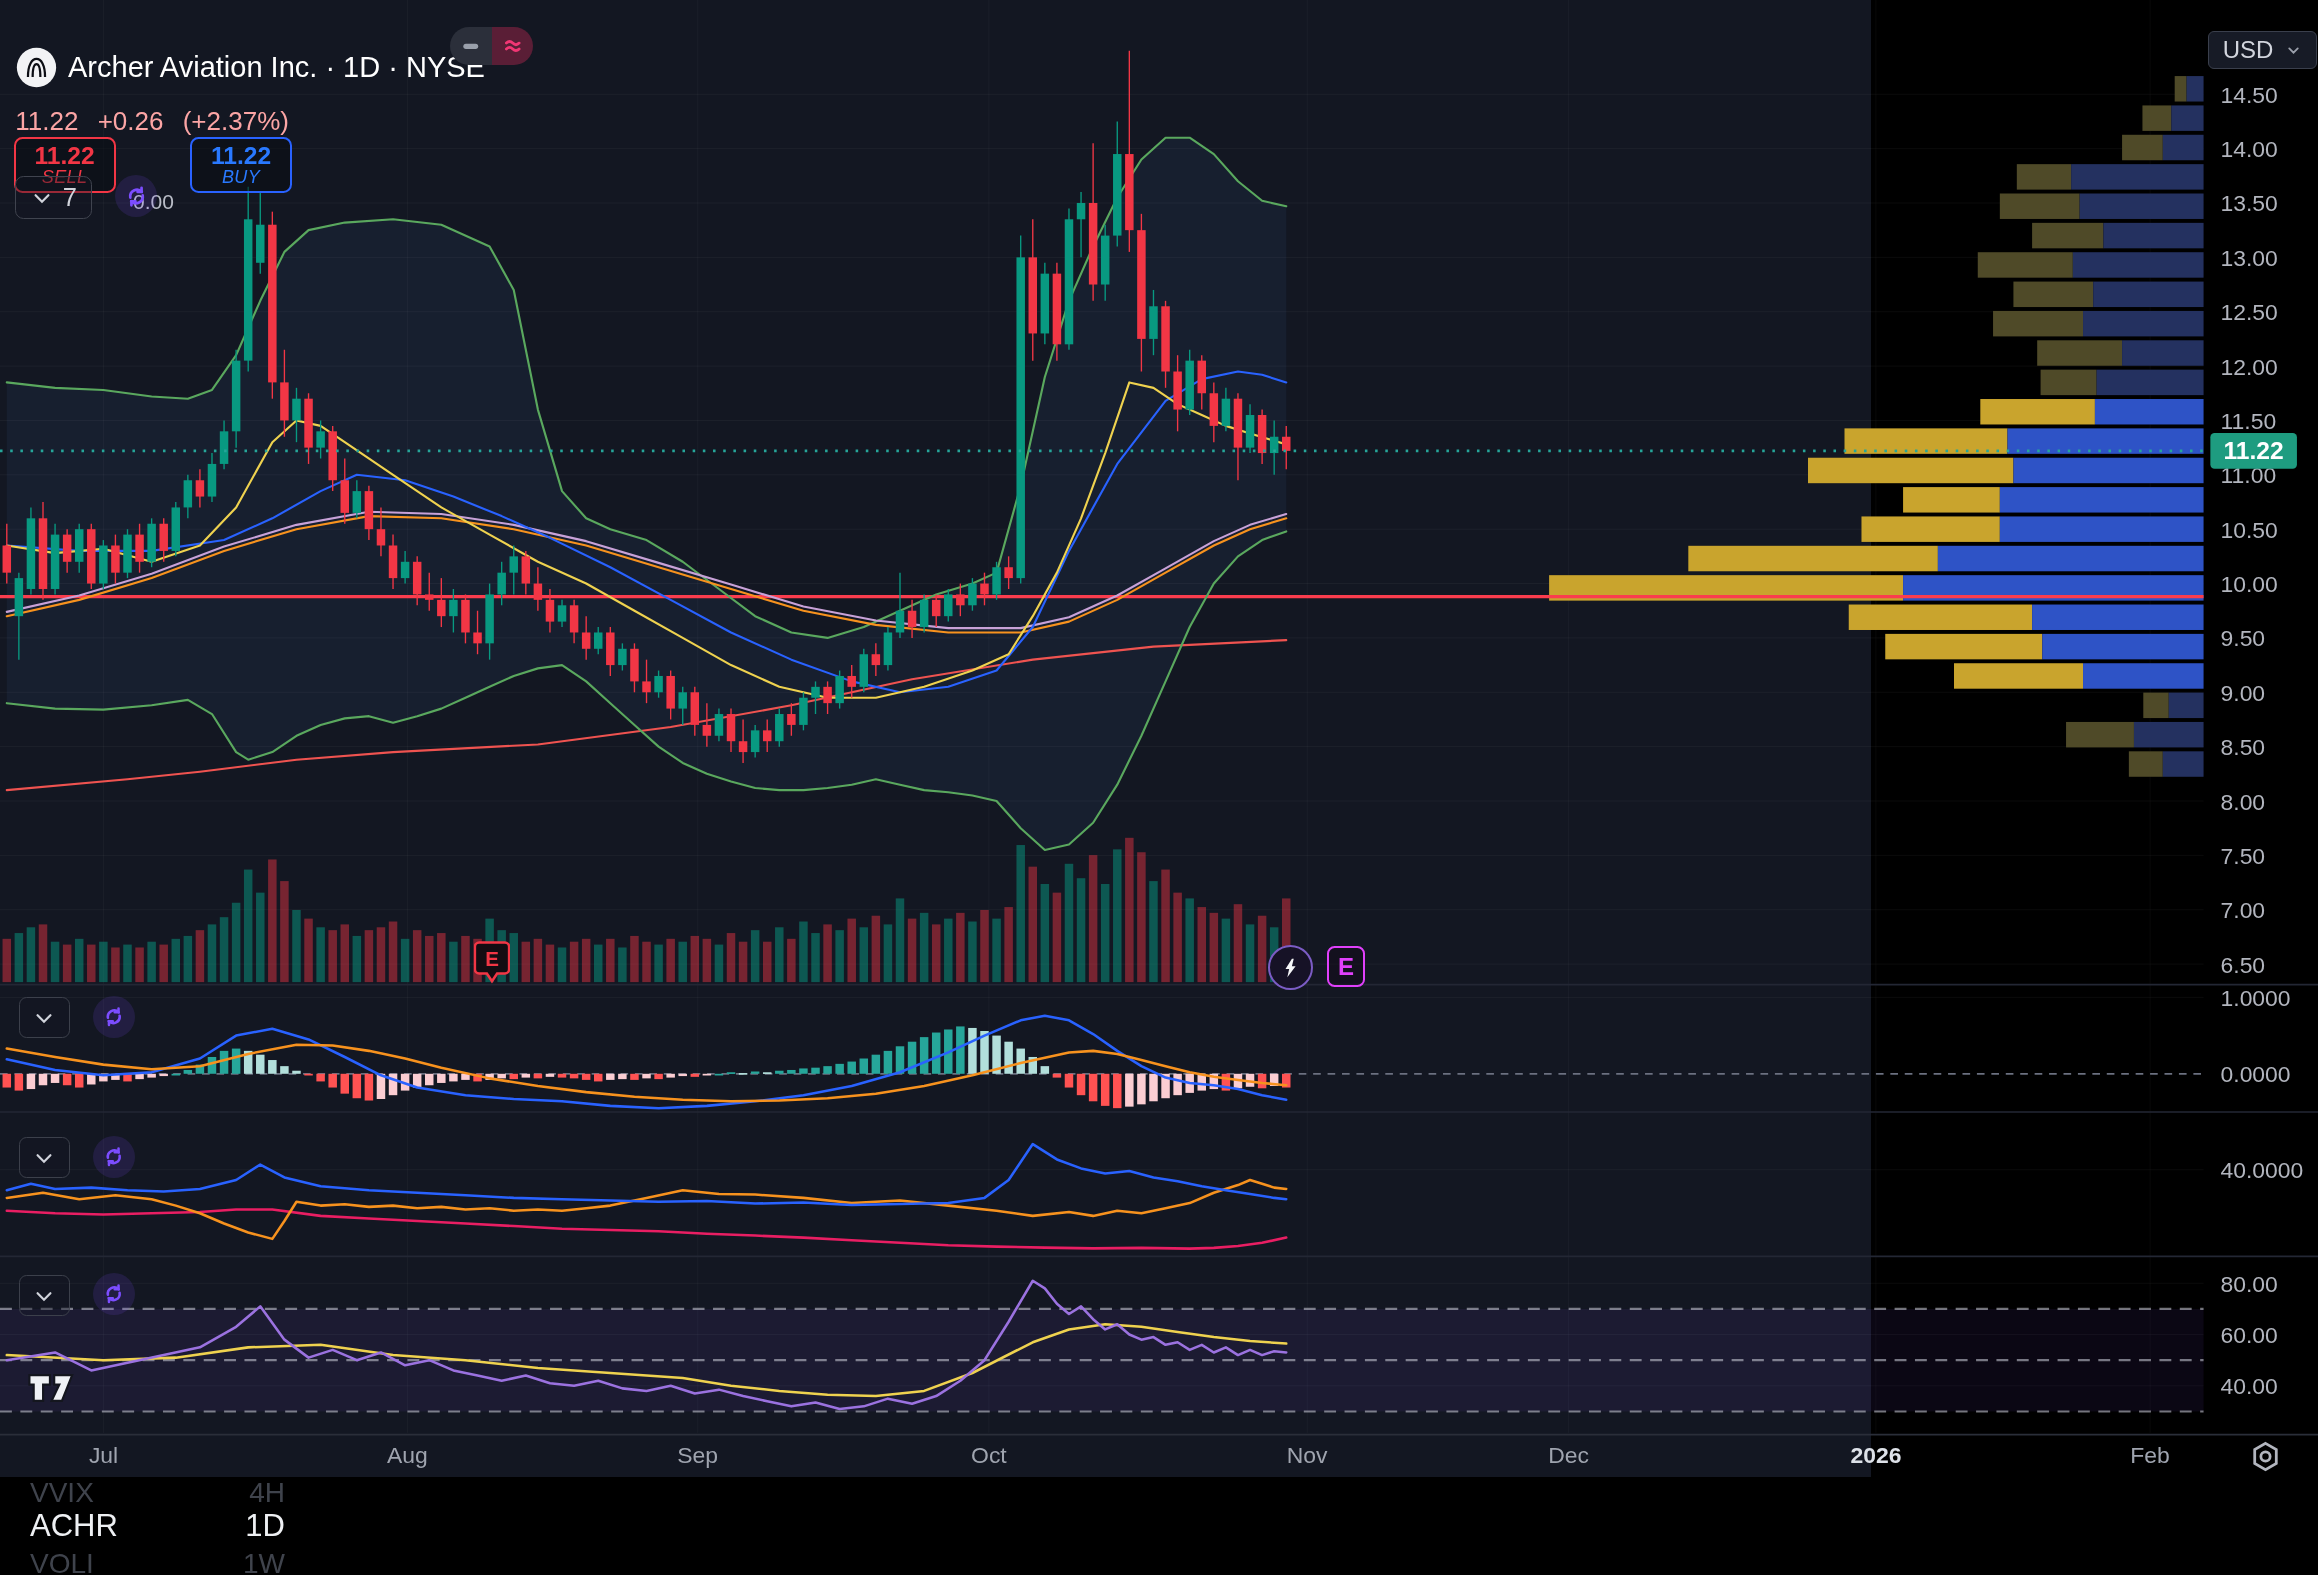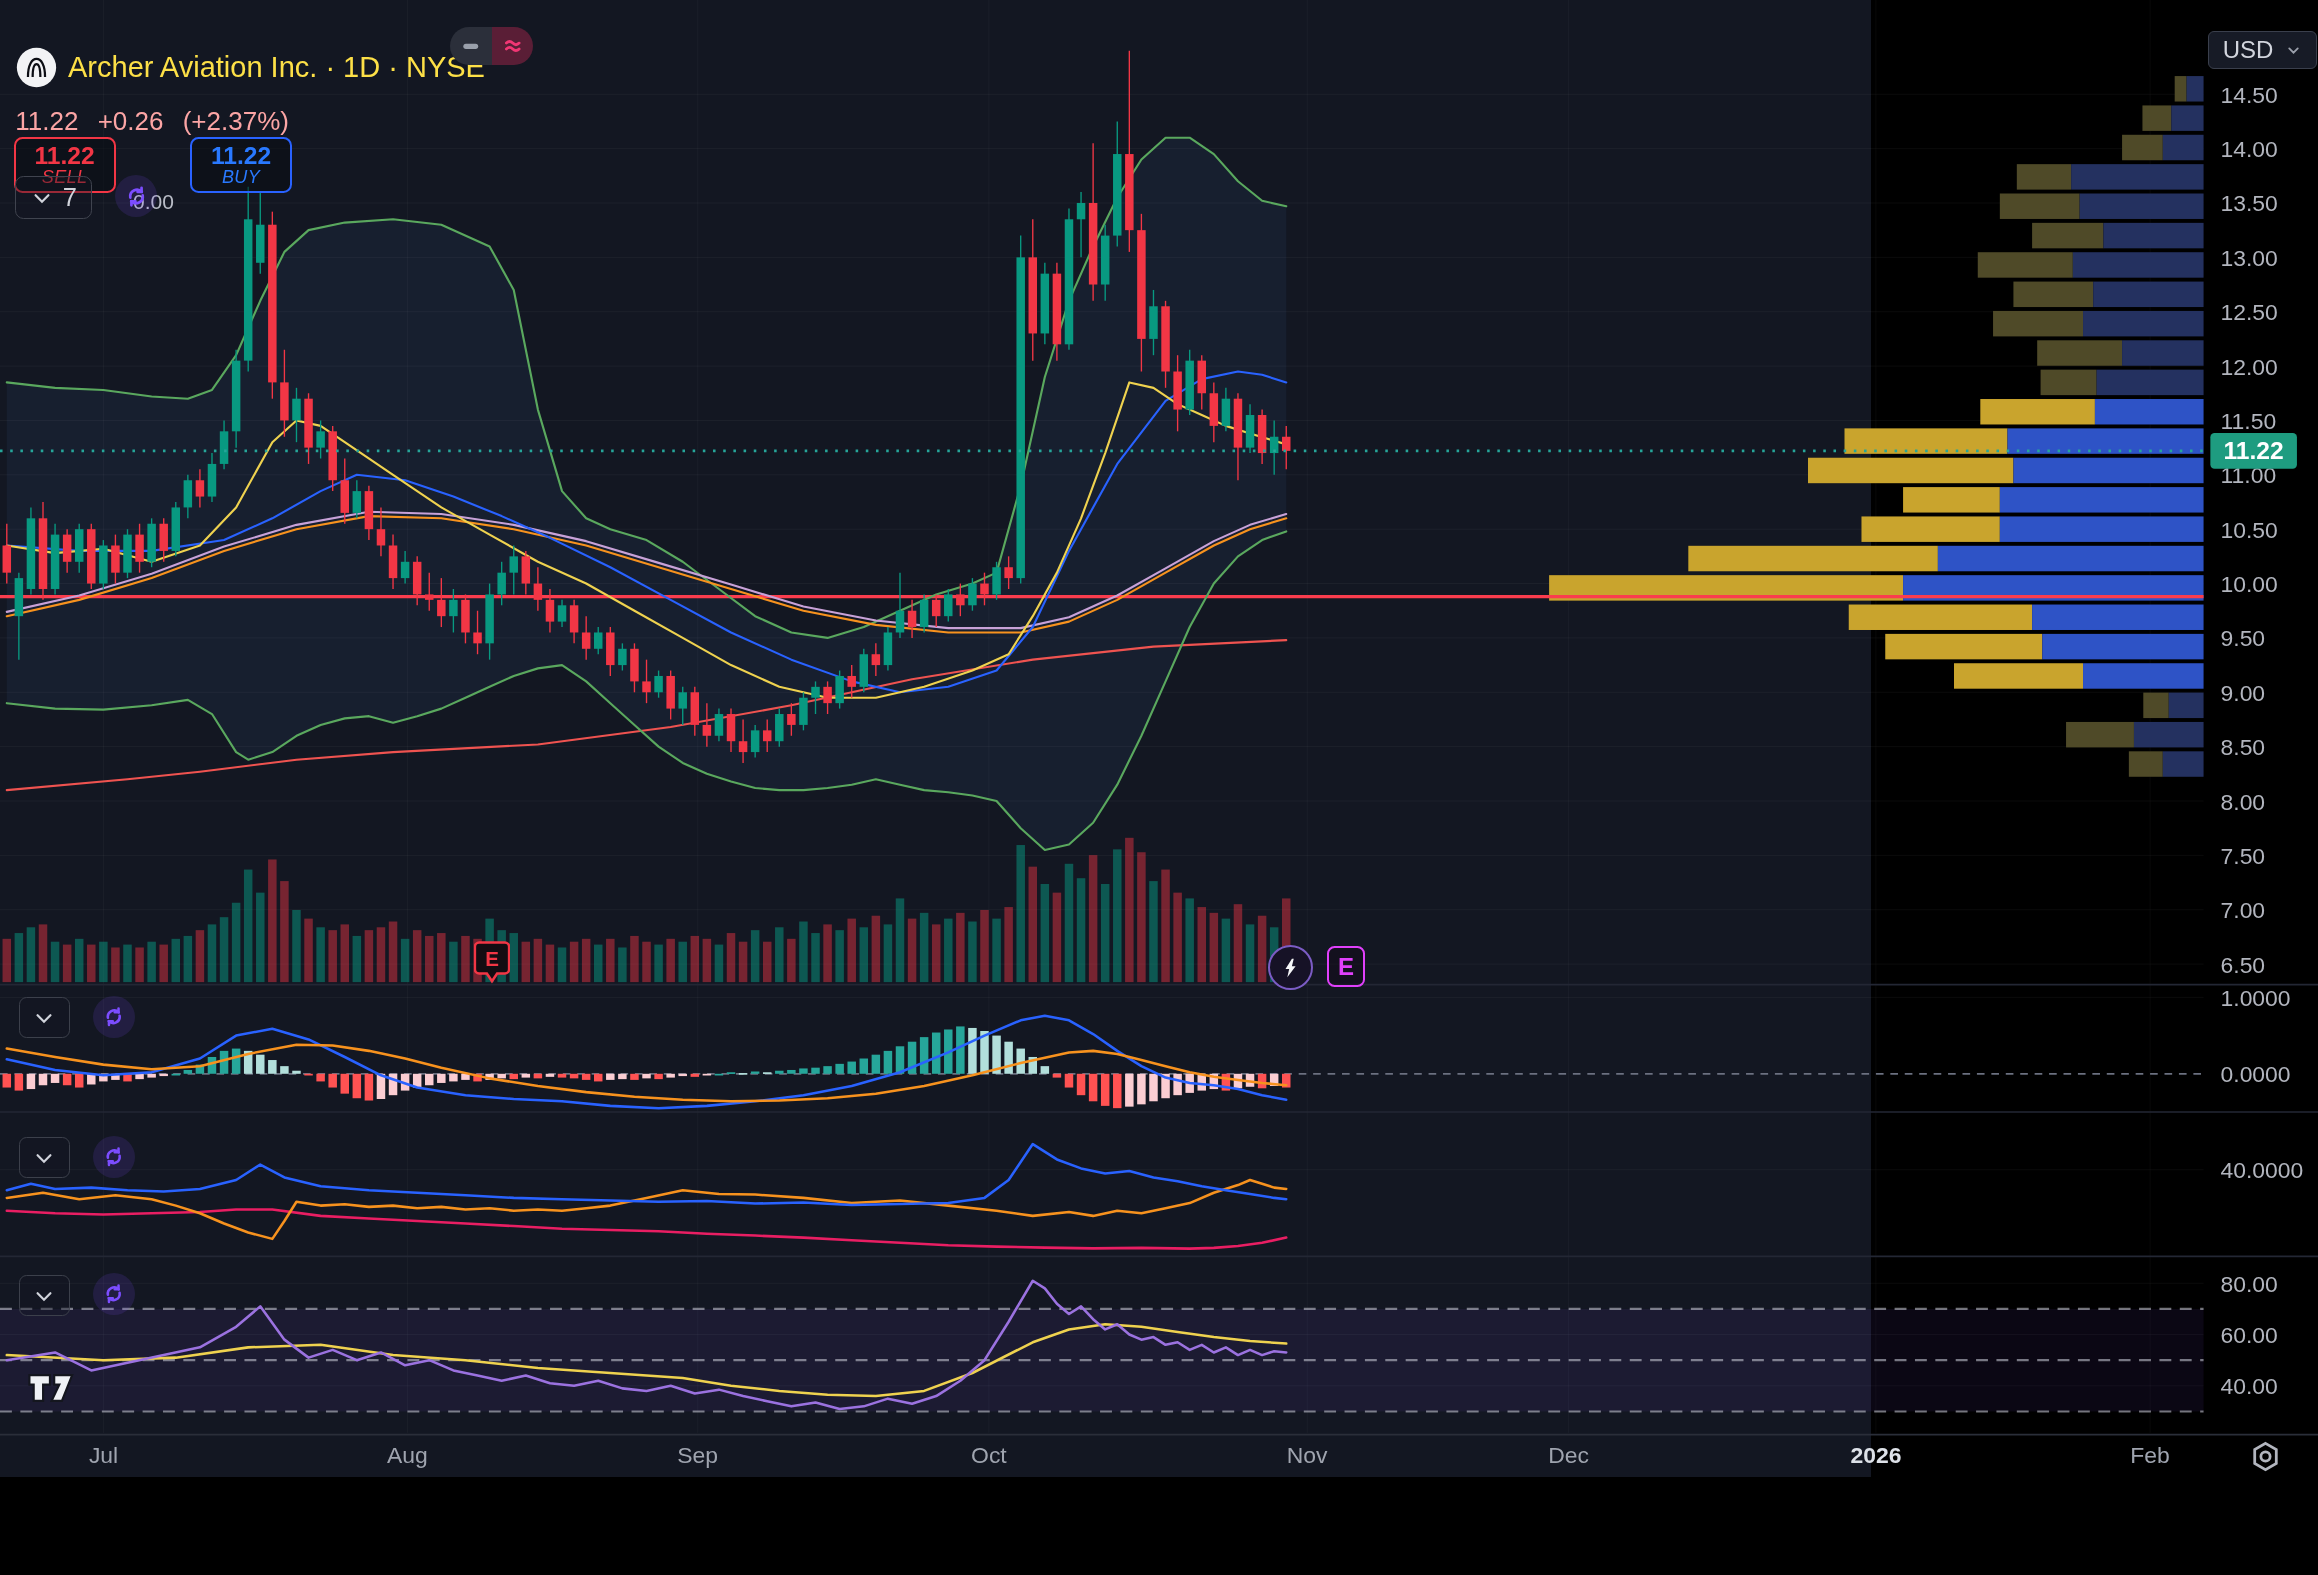--- a/index.html
+++ b/index.html
@@ -4,21 +4,21 @@
 <style>
   html,body{margin:0;padding:0;background:#000;width:2319px;height:1575px;overflow:hidden;
     font-family:"Liberation Sans",sans-serif;-webkit-font-smoothing:antialiased;}
   #stage{position:relative;width:2319px;height:1575px;background:#000;}
   #chartArea{position:absolute;left:0;top:0;width:1871px;height:1477px;background:#131722;}
   svg text{font-family:"Liberation Sans",sans-serif;}
 
   
   .hdr{position:absolute;left:0;top:0;z-index:5;}
   .logo{position:absolute;left:16px;top:47px;width:41px;height:41px;}
-  .title{position:absolute;left:68px;top:51px;font-size:29px;color:#fde047;white-space:nowrap;}
+  .title{position:absolute;left:68px;top:51px;font-size:29px;color:#ffffff;white-space:nowrap;}
   .toggle{position:absolute;left:450px;top:27px;width:83px;height:38px;border-radius:20.4px;
     overflow:hidden;display:flex;cursor:pointer;}
   .tg-l{width:50%;background:#2b2f3a;display:flex;align-items:center;justify-content:center;}
   .tg-r{width:50%;background:#5a1e36;display:flex;align-items:center;justify-content:center;}
   .pricerow{position:absolute;left:15.3px;top:106px;font-size:26px;color:#fca5a5;white-space:nowrap;}
   .pricerow .chg{margin-left:12px;}
   .tradebtn{position:absolute;top:137px;height:56px;border-radius:8.5px;background:rgba(10,12,18,.55);
     display:flex;flex-direction:column;align-items:center;justify-content:center;line-height:1.05;cursor:pointer;box-sizing:border-box;}
   .sell{left:13.6px;width:102px;border:2.1px solid #f23645;color:#f23645;}
   .buy{left:190px;width:102px;border:2.1px solid #2962ff;color:#2979ff;}
@@ -777,14 +777,32 @@
     </svg>
   </div>
 
   <div class="gear">
     <svg width="37" height="37" viewBox="0 0 24 24" fill="none" stroke="#b2b5be" stroke-width="1.8">
       <path d="M12 3.5l7 4v9l-7 4-7-4v-9z"></path>
         <circle cx="12" cy="12" r="3"></circle>
       </svg>
   </div>
 
+  <div id="bottombar">
+    <div id="symlist">
+        <div class="symrow dim" style="top: 0px;">
+          <span>VVIX</span>
+          <span>4H</span>
+        </div>
+        <div class="symrow active" style="top: 31px;">
+          <span>ACHR</span>
+          <span>1D</span>
+        </div>
+        <div class="symrow dim" style="top: 71px;">
+          <span>VOLI</span>
+          <span>1W</span>
+        </div>
+      </div>
+    <div id="tbicons"></div>
+
+  </div>
 </div>
 
 
 </body></html>

